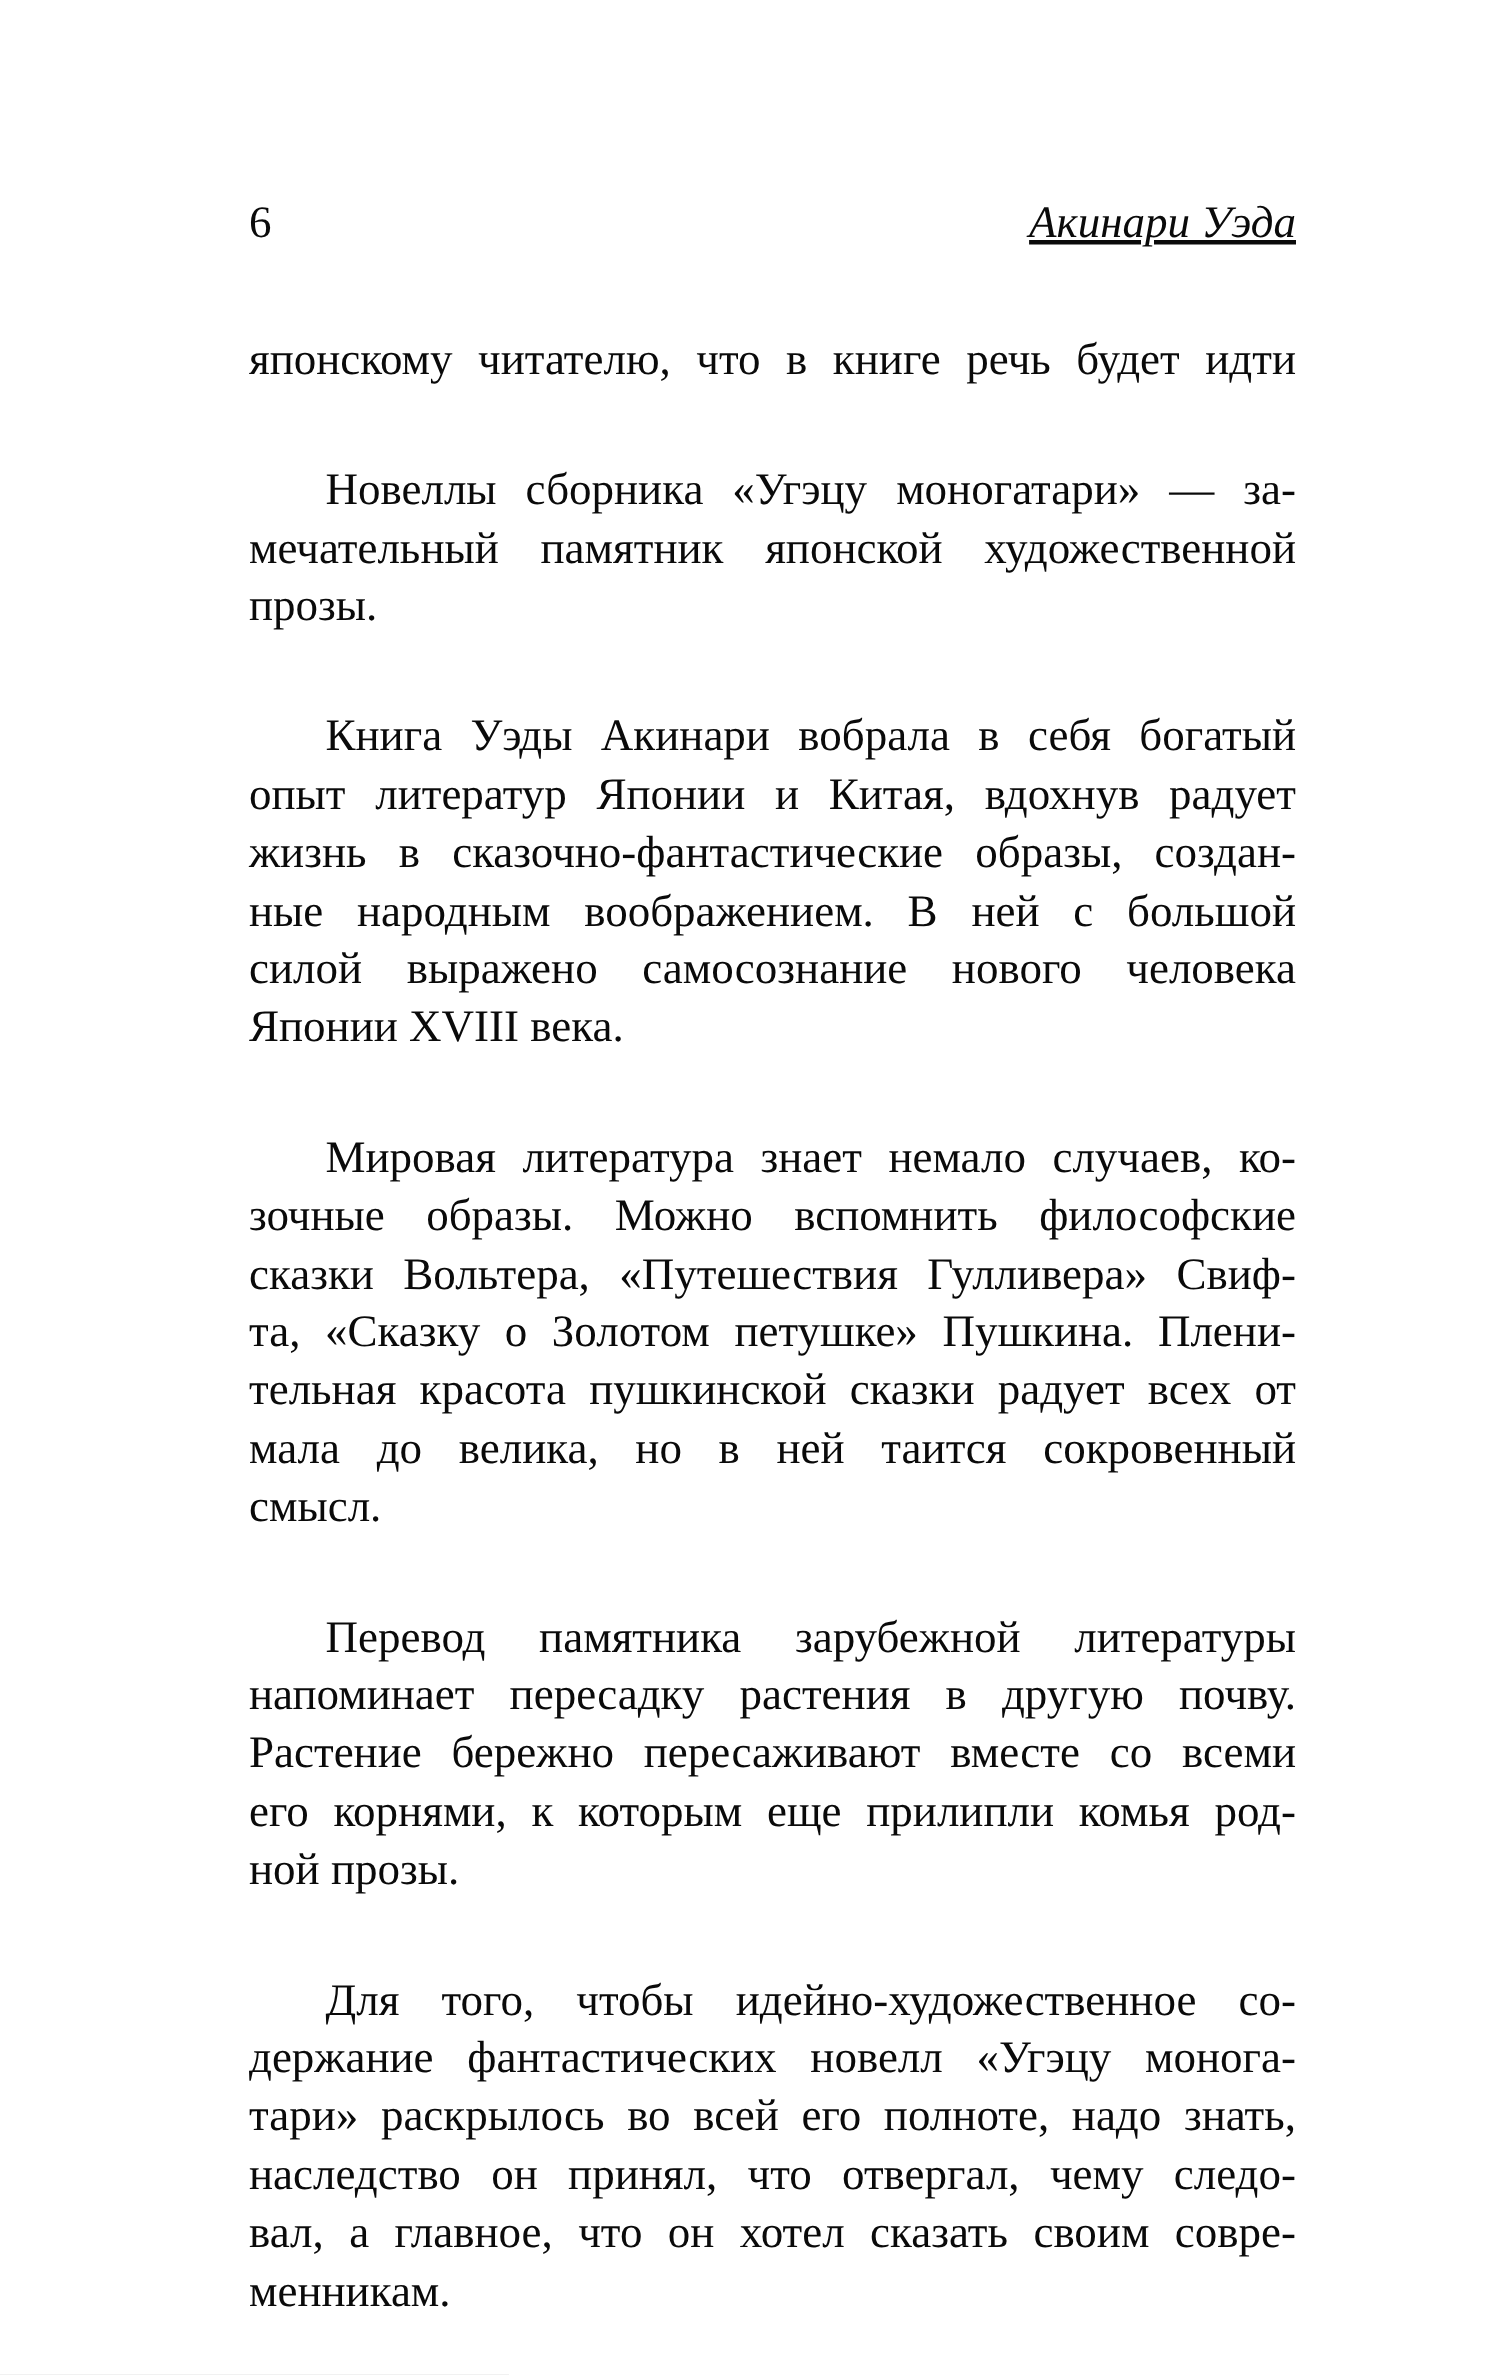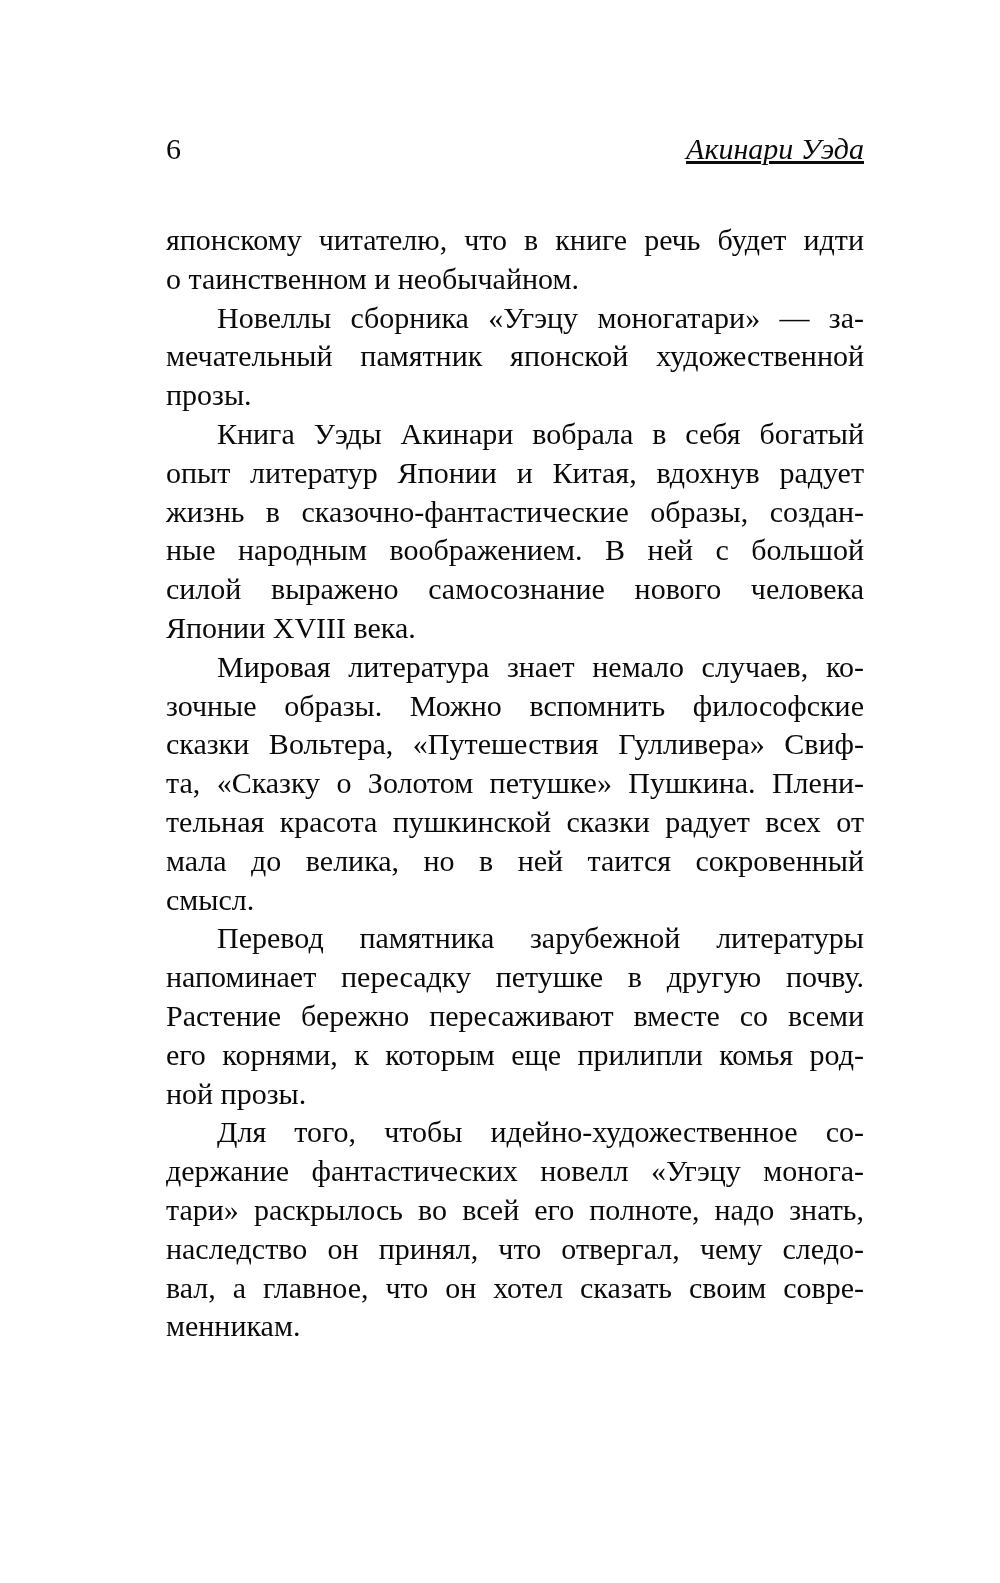--- a/index.html
+++ b/index.html
@@ -51,34 +51,34 @@
     display: block;
     text-align: justify;
     text-align-last: justify;
     white-space: normal;
   }
   .line.last {
     text-align-last: left;
   }
   .line.first {
     text-indent: 51px;
+    margin-top: 48px;
   }
 </style>
 </head>
 <body>
 
 <div class="page">
   <div class="header">
     <span class="page-number">6</span>
     <span class="running-head">Акинари Уэда</span>
   </div>
   <div class="body-text">
       <p class="para">
         <span class="line">японскому читателю, что в книге речь будет идти</span>
-        <span class="line last">о таинственном и необычайном.</span>
       </p>
       <p class="para">
         <span class="line first">Новеллы сборника «Угэцу моногатари» — за-</span>
         <span class="line">мечательный памятник японской художественной</span>
         <span class="line last">прозы.</span>
       </p>
       <p class="para">
         <span class="line first">Книга Уэды Акинари вобрала в себя богатый</span>
         <span class="line">опыт литератур Японии и Китая, вдохнув радует</span>
         <span class="line">жизнь в сказочно-фантастические образы, создан-</span>
@@ -90,21 +90,21 @@
         <span class="line first">Мировая литература знает немало случаев, ко-</span>
         <span class="line">зочные образы. Можно вспомнить философские</span>
         <span class="line">сказки Вольтера, «Путешествия Гулливера» Свиф-</span>
         <span class="line">та, «Сказку о Золотом петушке» Пушкина. Плени-</span>
         <span class="line">тельная красота пушкинской сказки радует всех от</span>
         <span class="line">мала до велика, но в ней таится сокровенный</span>
         <span class="line last">смысл.</span>
       </p>
       <p class="para">
         <span class="line first">Перевод памятника зарубежной литературы</span>
-        <span class="line">напоминает пересадку петушке в другую почву.</span>
+        <span class="line">напоминает пересадку растения в другую почву.</span>
         <span class="line">Растение бережно пересаживают вместе со всеми</span>
         <span class="line">его корнями, к которым еще прилипли комья род-</span>
         <span class="line last">ной прозы.</span>
       </p>
       <p class="para">
         <span class="line first">Для того, чтобы идейно-художественное со-</span>
         <span class="line">держание фантастических новелл «Угэцу монога-</span>
         <span class="line">тари» раскрылось во всей его полноте, надо знать,</span>
         <span class="line">наследство он принял, что отвергал, чему следо-</span>
         <span class="line">вал, а главное, что он хотел сказать своим совре-</span>

